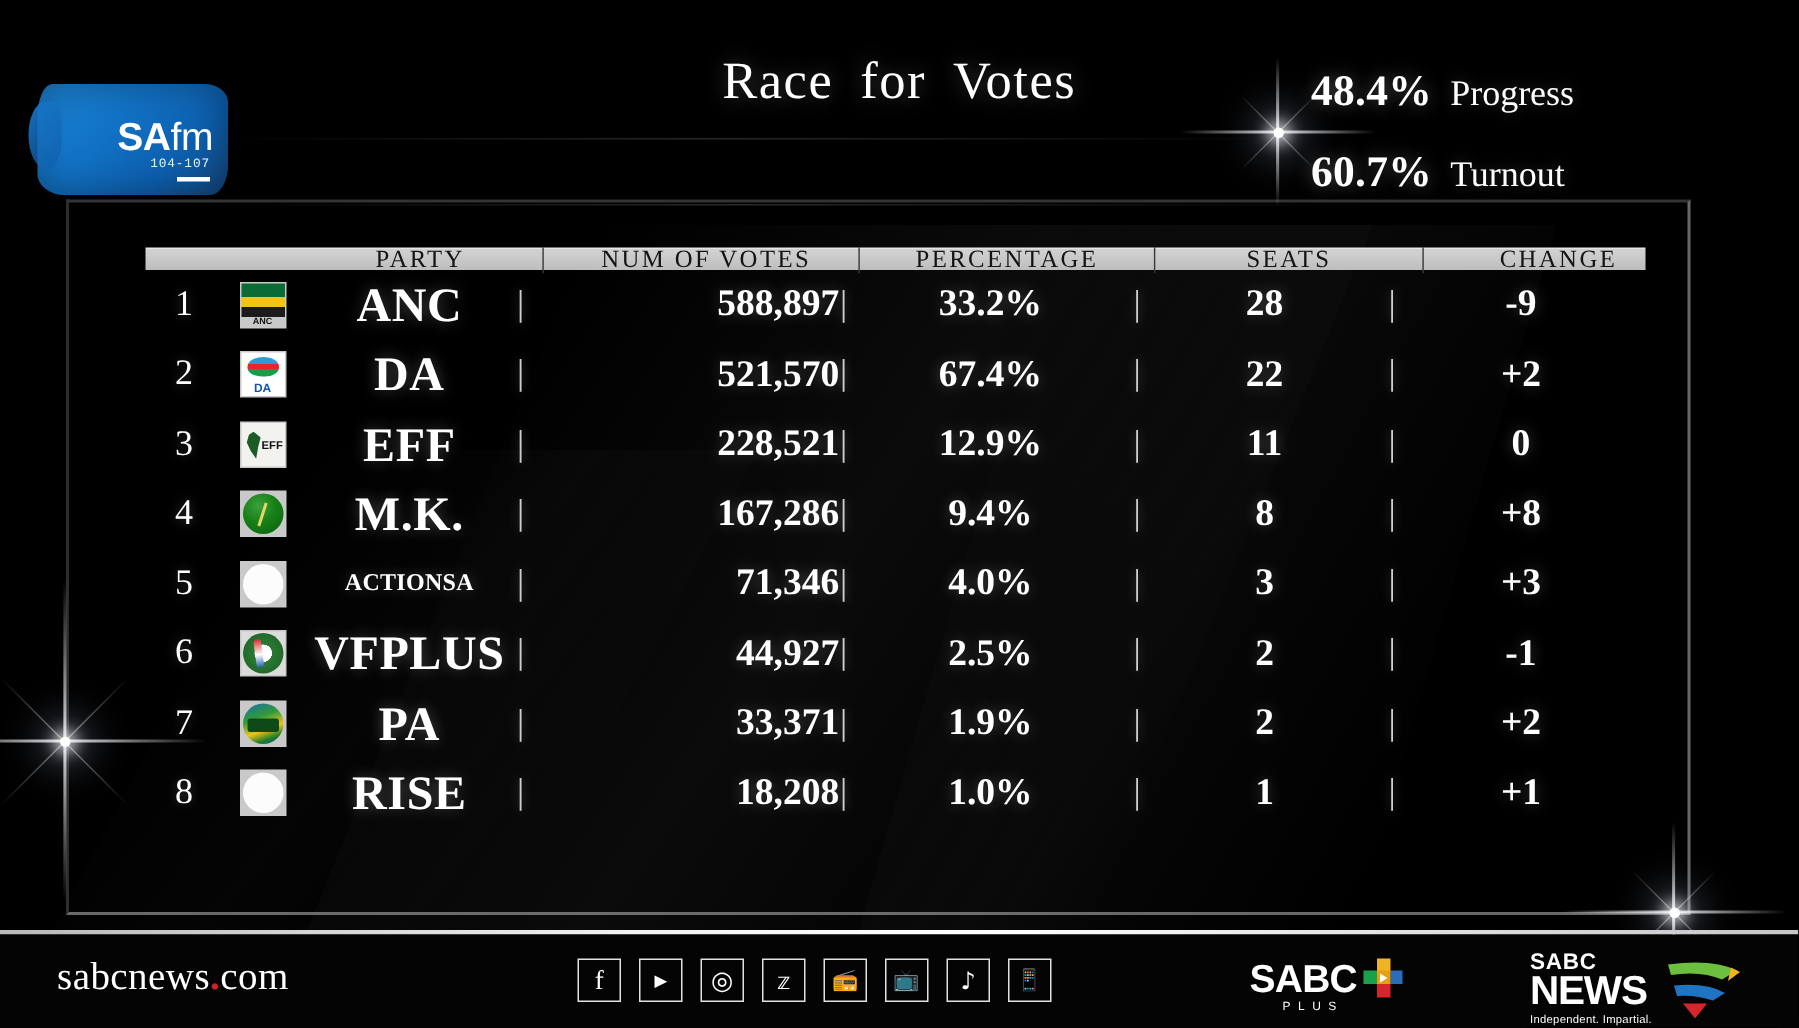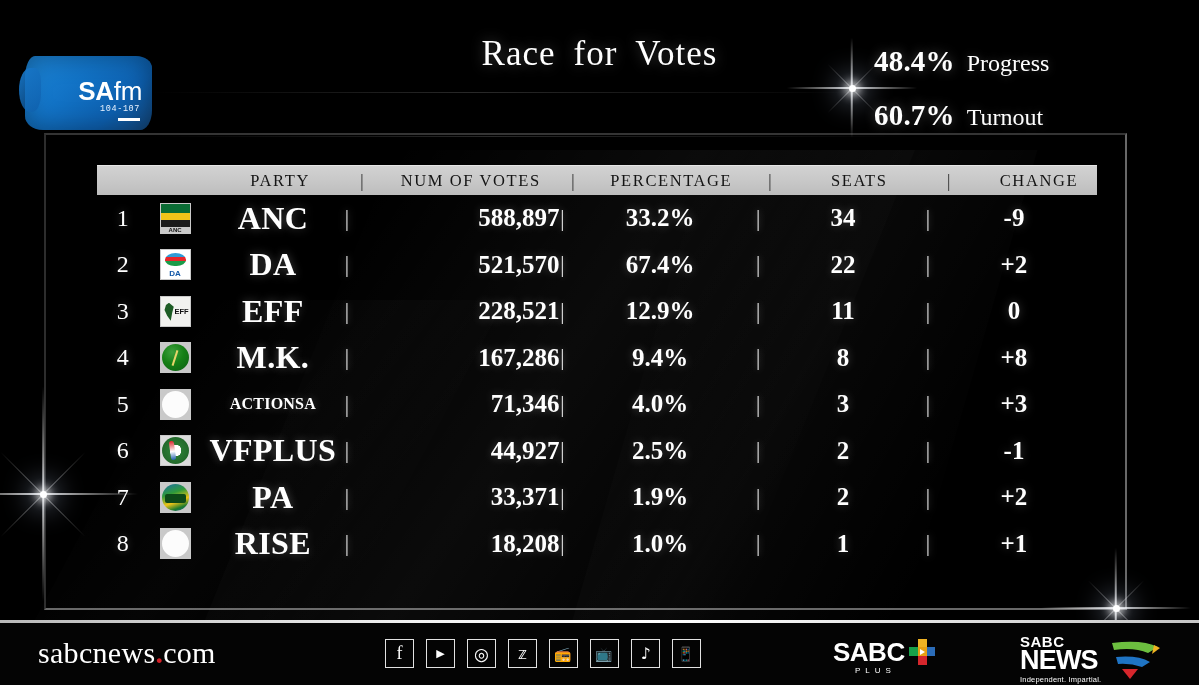--- a/index.html
+++ b/index.html
@@ -139,21 +139,21 @@
   .c-rank  { width: 52px;  text-align: center; }
   .c-logo  { width: 54px;  text-align: center; }
   .c-party { width: 144px; text-align: center; }
   .c-sep   { width: 6px;   text-align: center; }
   .c-votes { width: 212px; text-align: right; }
   .c-pct   { width: 192px; text-align: center; }
   .c-seats { width: 166px; text-align: center; }
   .c-chg   { width: 168px; text-align: center; }
 
   #thead {
-    height: 30px;
+    height: 15px;
     background: linear-gradient(180deg, #d2d2d2 0%, #c7c7c7 55%, #bdbdbd 100%);
     border-top: 1px solid #e6e6e6;
     gap: 30px;
   }
   #thead .th {
     color: #141414; font-size: 16.5px; letter-spacing: 1.6px;
   }
   #thead .c-sep { color: #3a3a3a; font-size: 19px; letter-spacing: 0; }
 
   .drow { height: 46.5px; color: #fff; }
@@ -264,21 +264,21 @@
   #footer-rule {
     position: absolute; left: 0; right: 0; top: 620px; height: 3px;
     background: linear-gradient(90deg, #b9b9b9, #f2f2f2 35%, #ffffff 55%, #c6c6c6);
   }
   #footer {
     position: absolute; left: 0; right: 0; top: 623px; height: 62px;
     background: #040404;
   }
   #site-url {
     position: absolute; left: 38px; top: 13px;
-    color: #fff; font-size: 30px; letter-spacing: .3px;
+    color: #fff; font-size: 26px; letter-spacing: .3px;
   }
   #site-url .dot { color: #d31f26; font-weight: 700; }
 
   #socials {
     position: absolute; left: 385px; top: 16px;
     display: flex; gap: 12px;
   }
   .sbox {
     width: 29px; height: 29px;
     border: 1.6px solid #e2e2e2;
@@ -397,21 +397,21 @@
     <div id="tbody">
         <div class="trow drow">
           <div class="c-rank rank">1</div>
           <div class="c-logo"><span class="chip anc"><span class="inner"></span></span></div>
           <div class="c-party party-name">ANC</div>
           <div class="c-sep sep">|</div>
           <div class="c-votes num">588,897</div>
           <div class="c-sep sep">|</div>
           <div class="c-pct num">33.2%</div>
           <div class="c-sep sep">|</div>
-          <div class="c-seats num">34</div>
+          <div class="c-seats num">28</div>
           <div class="c-sep sep">|</div>
           <div class="c-chg num">-9</div>
         </div>
         <div class="trow drow">
           <div class="c-rank rank">2</div>
           <div class="c-logo"><span class="chip da"><span class="inner"></span></span></div>
           <div class="c-party party-name">DA</div>
           <div class="c-sep sep">|</div>
           <div class="c-votes num">521,570</div>
           <div class="c-sep sep">|</div>

